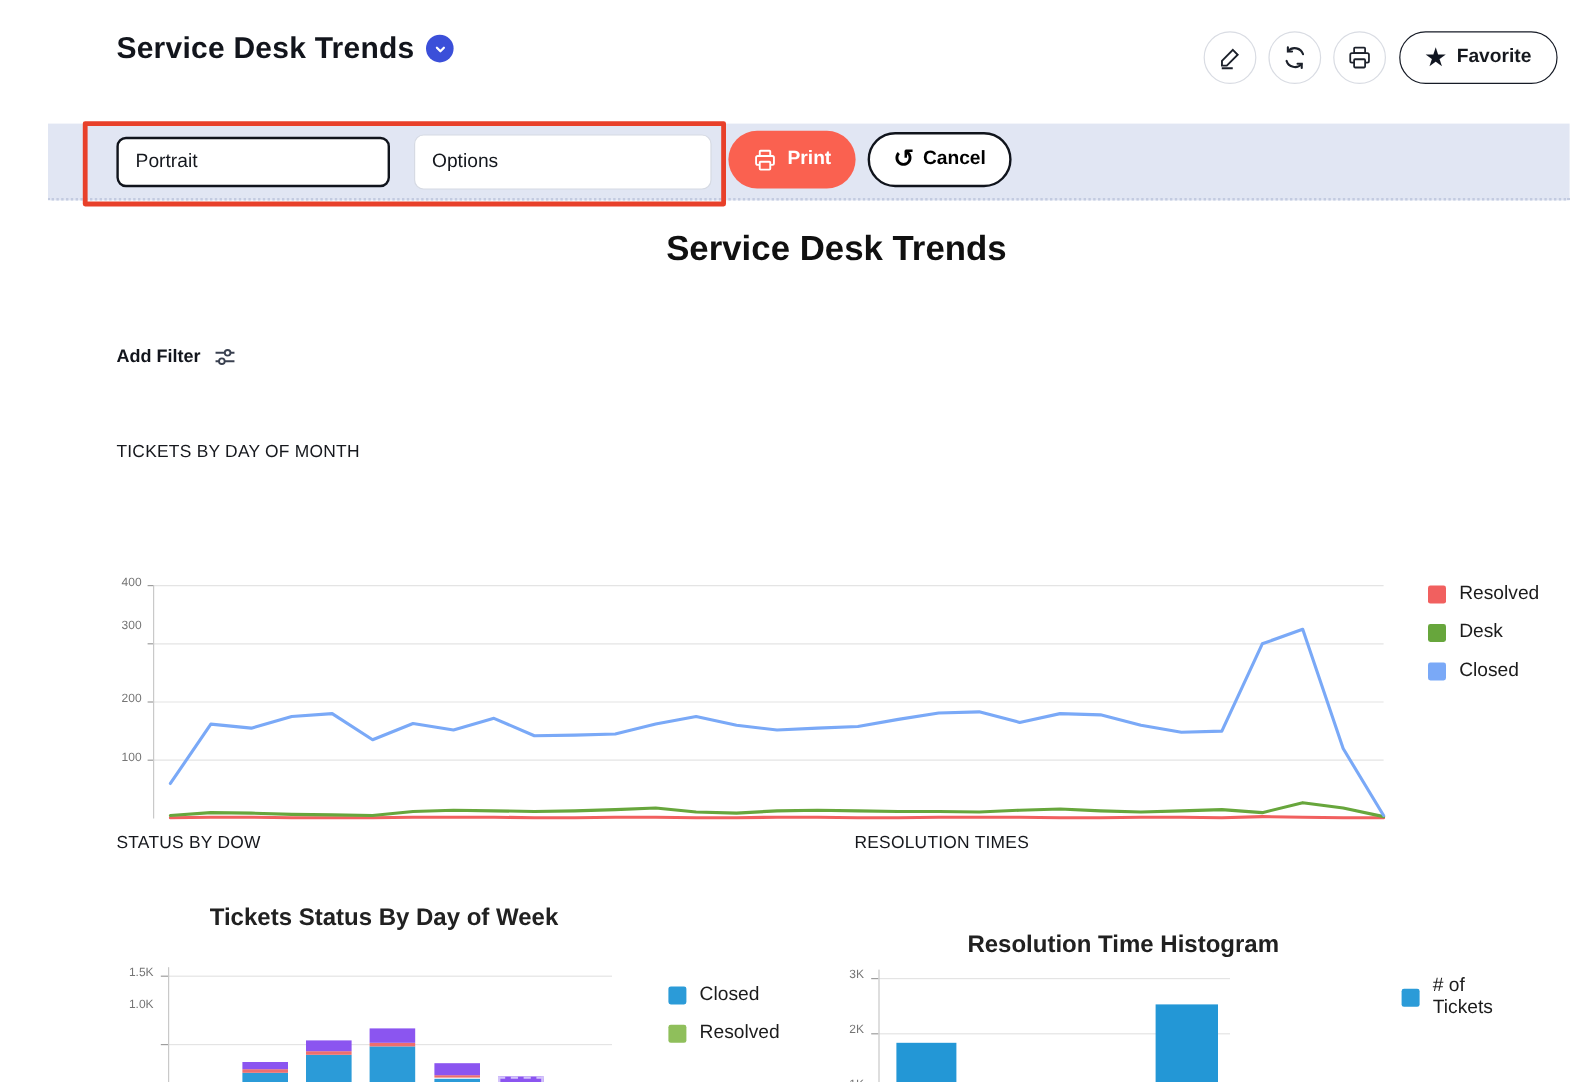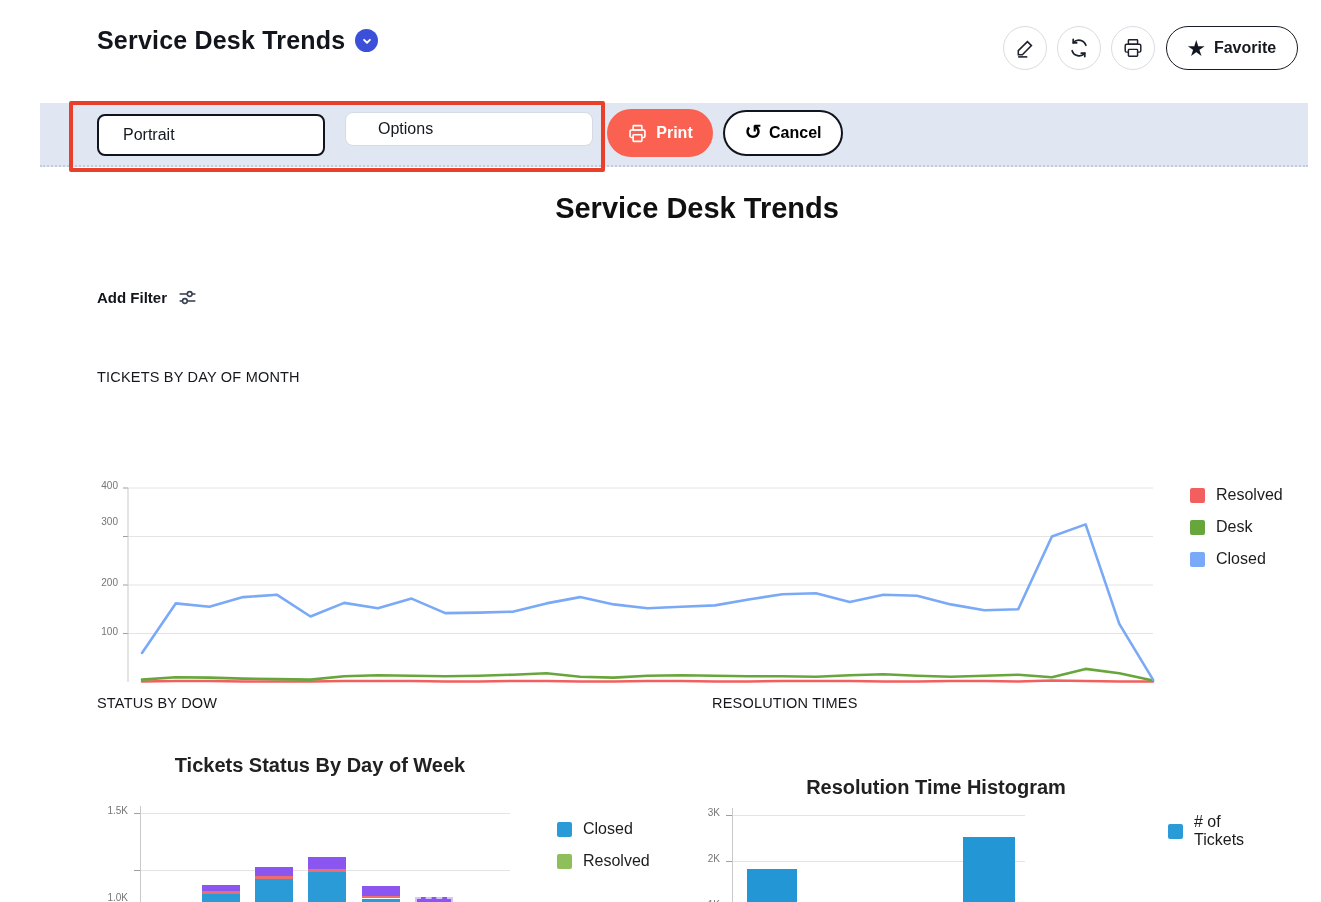--- a/index.html
+++ b/index.html
@@ -11,22 +11,22 @@
 
   
   .page-title { left:57px; top:26px; font-size:25px; font-weight:bold; color:#12151c; letter-spacing:.2px; display:flex; align-items:center; gap:10px; }
   .title-badge { width:23px; height:23px; border-radius:50%; background:#3b4fd9; display:flex; align-items:center; justify-content:center; cursor:pointer; }
   .icon-circle-btn { width:44px; height:44px; border-radius:50%; background:#fff; border:1px solid #d9dce3; display:flex; align-items:center; justify-content:center; cursor:pointer; color:#1c212b; }
   .favorite-btn { left:1126px; top:26px; width:132px; height:44px; border-radius:22px; background:#fff; border:1.5px solid #161b26; display:flex; align-items:center; justify-content:center; gap:9px; font-size:16px; font-weight:600; cursor:pointer; }
   .star { font-size:19px; line-height:1; color:#101520; }
 
   
   .toolbar-band { left:0; top:103px; width:1268px; height:64px; background:#e1e6f3; border-bottom:2px dotted #c3cbe0; }
-  .portrait-select { left:57px; top:114px; width:228px; height:42px; background:#fff; border:2px solid #10141c; border-radius:8px; display:flex; align-items:center; padding-left:24px; font-size:16px; cursor:pointer; }
-  .options-select { left:305px; top:112px; width:248px; height:34px; background:#fff; border:1px solid #d6dae3; border-radius:8px; display:flex; align-items:center; padding-left:32px; font-size:16px; cursor:pointer; }
+  .portrait-select { left:57px; top:114px; width:228px; height:42px; background:#fff; border:2px solid #10141c; border-radius:8px; display:flex; align-items:center; padding-left:14px; font-size:16px; cursor:pointer; }
+  .options-select { left:305px; top:112px; width:248px; height:46px; background:#fff; border:1px solid #d6dae3; border-radius:8px; display:flex; align-items:center; padding-left:14px; font-size:16px; cursor:pointer; }
   .print-btn { left:567px; top:109px; width:106px; height:48px; border-radius:24px; background:#fa6150; color:#fff; display:flex; align-items:center; justify-content:center; gap:8px; font-size:16px; font-weight:bold; border:none; cursor:pointer; }
   .cancel-btn { left:683px; top:110px; width:120px; height:46px; border-radius:23px; background:#fff; border:2px solid #10141c; display:flex; align-items:center; justify-content:center; gap:7px; font-size:16px; font-weight:bold; cursor:pointer; }
   .undo-glyph { font-family:"DejaVu Sans", sans-serif; font-size:21px; font-weight:bold; line-height:1; margin-top:-2px; }
   .annotation-rect { left:29px; top:101px; width:536px; height:71px; border:4px solid #e8402a; border-radius:2px; z-index:6; pointer-events:none; }
 
   
   .report-title { left:0; top:192px; width:1314px; text-align:center; font-size:29px; font-weight:bold; color:#101010; }
   .add-filter { left:57px; top:287px; display:flex; align-items:center; gap:10px; font-size:15px; font-weight:600; cursor:pointer; color:#12151c; }
   .section-label { font-size:14.5px; color:#16181d; letter-spacing:.2px; }
 
@@ -151,21 +151,21 @@
         <span class="legend-swatch" style="background: rgb(122, 169, 247);"></span>
         <span>Closed</span>
       </div>
     </div>
   <div id="dow-chart" class="abs" style="left:0; top:0;">
       <div class="gridline" style="position: absolute; left: 100px; top: 813px; width: 370px;"></div>
       <div class="tickmark" style="position: absolute; left: 94px; top: 813px; width: 6px;"></div>
       <div class="tick-label" style="position: absolute; left: 48px; top: 805px; width: 40px;">1.5K</div>
       <div class="gridline" style="position: absolute; left: 100px; top: 870px; width: 370px;"></div>
       <div class="tickmark" style="position: absolute; left: 94px; top: 870px; width: 6px;"></div>
-      <div class="tick-label" style="position: absolute; left: 48px; top: 892px; width: 40px;">1.0K</div>
+      <div class="tick-label" style="position: absolute; left: 48px; top: 832px; width: 40px;">1.0K</div>
       <div class="axis-v" style="position: absolute; left: 100px; top: 806px; height: 96px;"></div>
       <div class="bar-seg" title="Closed" style="position: absolute; left: 162px; top: 893.94px; width: 38px; height: 90.06px; background: rgb(43, 155, 216);"></div>
       <div class="bar-seg" title="Terminated" style="position: absolute; left: 162px; top: 891.09px; width: 38px; height: 2.85px; background: rgb(237, 110, 110);"></div>
       <div class="bar-seg" title="(purple segment - legend label not visible)" style="position: absolute; left: 162px; top: 884.82px; width: 38px; height: 6.27px; background: rgb(139, 85, 240);"></div>
       <div class="bar-seg" title="Closed" style="position: absolute; left: 215px; top: 879.12px; width: 38px; height: 104.88px; background: rgb(43, 155, 216);"></div>
       <div class="bar-seg" title="Terminated" style="position: absolute; left: 215px; top: 876.27px; width: 38px; height: 2.85px; background: rgb(237, 110, 110);"></div>
       <div class="bar-seg" title="(purple segment - legend label not visible)" style="position: absolute; left: 215px; top: 866.58px; width: 38px; height: 9.69px; background: rgb(139, 85, 240);"></div>
       <div class="bar-seg" title="Closed" style="position: absolute; left: 268px; top: 872.28px; width: 38px; height: 111.72px; background: rgb(43, 155, 216);"></div>
       <div class="bar-seg" title="Terminated" style="position: absolute; left: 268px; top: 869.43px; width: 38px; height: 2.85px; background: rgb(237, 110, 110);"></div>
       <div class="bar-seg" title="(purple segment - legend label not visible)" style="position: absolute; left: 268px; top: 857.46px; width: 38px; height: 11.97px; background: rgb(139, 85, 240);"></div>

